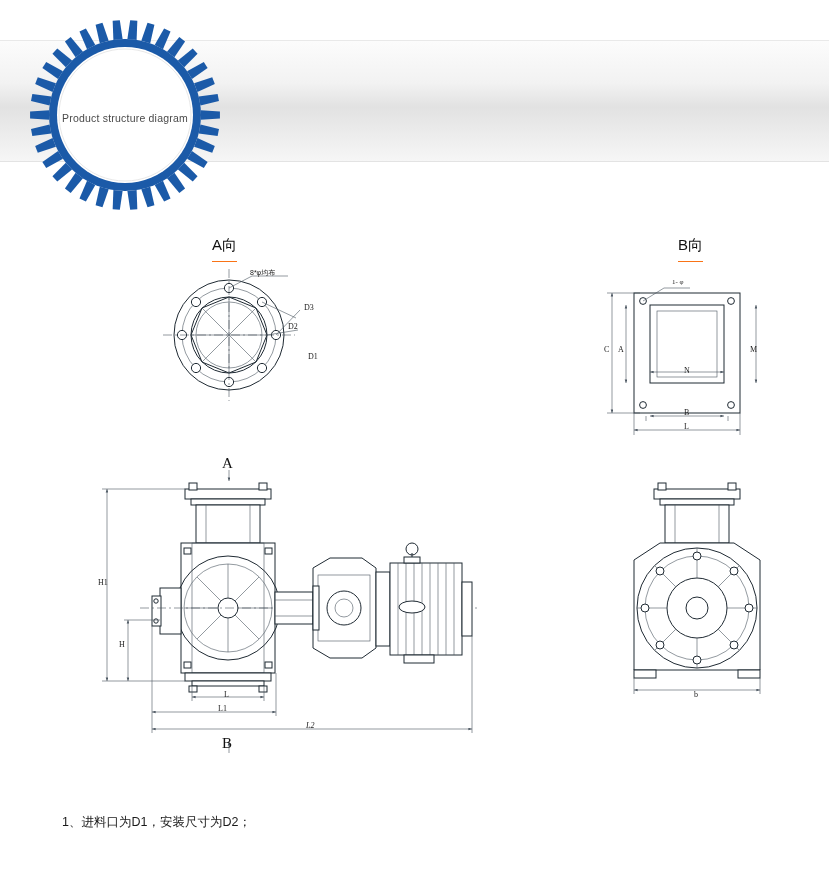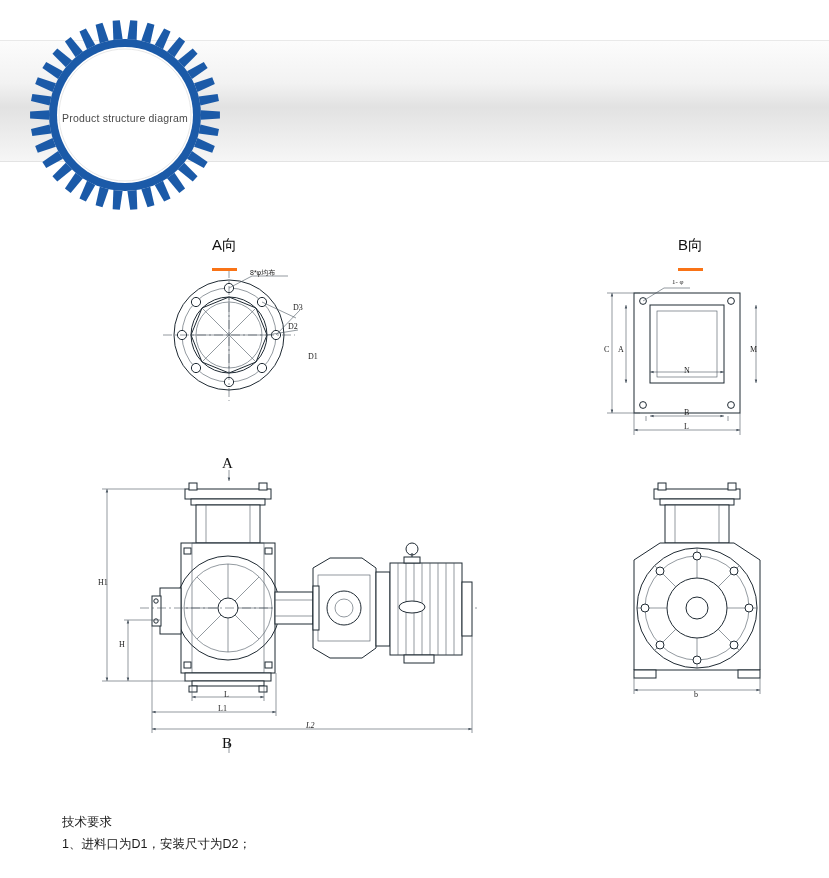--- a/index.html
+++ b/index.html
@@ -30,21 +30,21 @@
     font-family:"Liberation Sans", sans-serif;
   }
   .badge-sub{
     color:#4a4a4a;font-size:10.5px;margin-top:6px;letter-spacing:.2px;text-align:center;
   }
   
   .drawing{position:absolute;left:0;top:0;width:829px;height:878px;}
   .lbl{position:absolute;color:#1a1a1a;font-family:"Liberation Serif", serif;}
   .lbl-cn{font-family:"Liberation Sans", sans-serif;}
   .view-title{font-size:15px;color:#111;}
-  .view-title .u{border-bottom:3px solid #f97316;padding-bottom:15px;}
+  .view-title .u{border-bottom:1px solid #f97316;padding-bottom:8px;}
   .dim{font-size:8px;color:#222;}
   .dim-sm{font-size:7px;color:#222;}
   .notes{
     position:absolute;left:62px;top:812px;color:#1a1a1a;
     font-size:12.5px;line-height:20px;font-family:"Liberation Sans", sans-serif;
   }
   .notes .t{margin-bottom:2px;}
 </style>
 </head>
 <body>
@@ -340,21 +340,21 @@
 </div>
 
 <div class="lbl view-title lbl-cn" style="left:212px;top:236px;">
   <span class="u">A向</span>
 </div>
 <div class="lbl view-title lbl-cn" style="left:678px;top:236px;">
   <span class="u">B向</span>
 </div>
 
 <div class="lbl dim-sm lbl-cn" style="left:250px;top:268px;">8*φ均布</div>
-<div class="lbl dim" style="left:293px;top:303px;">D3</div>
+<div class="lbl dim" style="left:304px;top:303px;">D3</div>
 <div class="lbl dim" style="left:288px;top:322px;">D2</div>
 <div class="lbl dim" style="left:288px;top:352px;margin-left:20px;">D1</div>
 
 <div class="lbl dim-sm" style="left:672px;top:278px;">1- φ</div>
 <div class="lbl dim" style="left:604px;top:345px;">C</div>
 <div class="lbl dim" style="left:618px;top:345px;">A</div>
 <div class="lbl dim" style="left:750px;top:345px;">M</div>
 <div class="lbl dim" style="left:684px;top:366px;">N</div>
 <div class="lbl dim" style="left:684px;top:408px;">B</div>
 <div class="lbl dim" style="left:684px;top:422px;">L</div>
@@ -364,15 +364,14 @@
 
 <div class="lbl dim" style="left:98px;top:578px;">H1</div>
 <div class="lbl dim" style="left:119px;top:640px;">H</div>
 <div class="lbl dim" style="left:224px;top:690px;">L</div>
 <div class="lbl dim" style="left:218px;top:704px;">L1</div>
 <div class="lbl dim" style="left:306px;top:721px;font-style:italic;">L2</div>
 
 <div class="lbl dim" style="left:694px;top:690px;">b</div>
 
 <div class="notes">
-  <div class="t">技术要求</div>
   <div>1、进料口为D1，安装尺寸为D2；</div>
 </div>
 
 </body></html>

